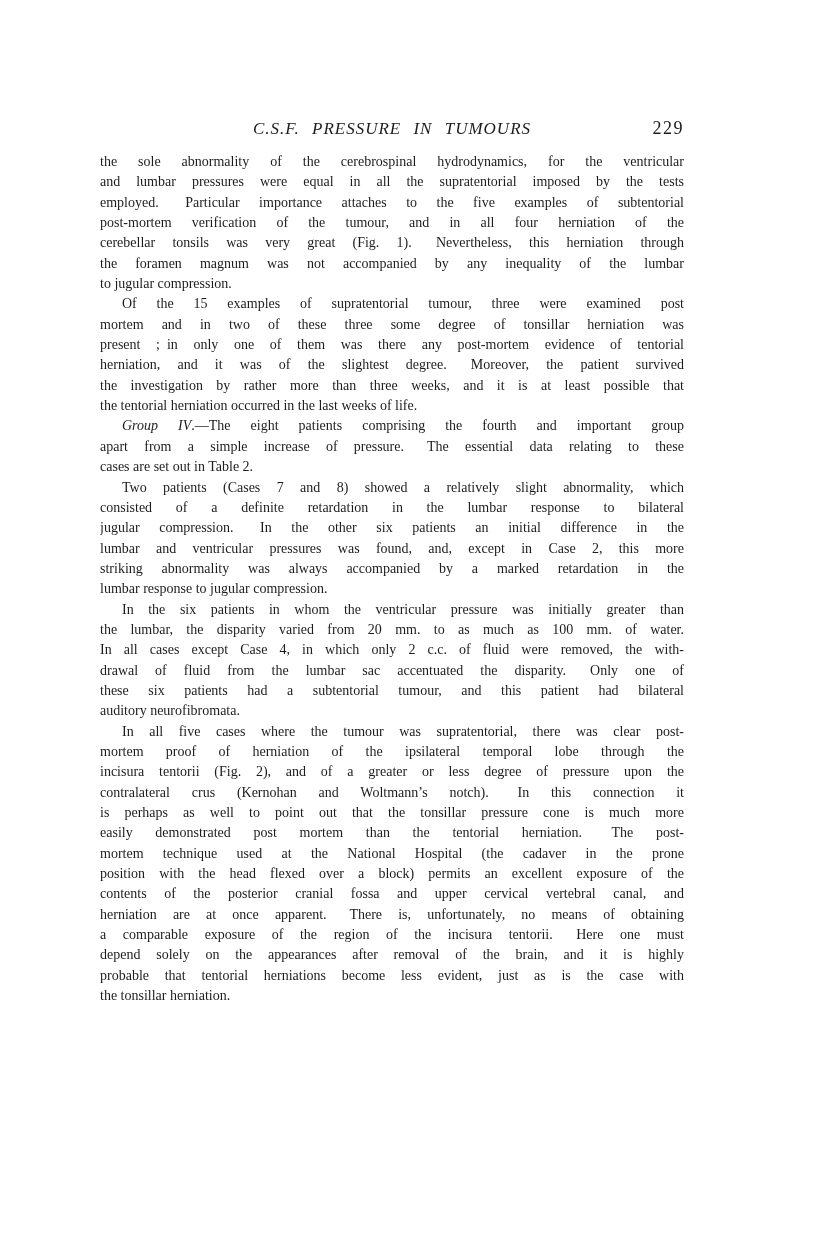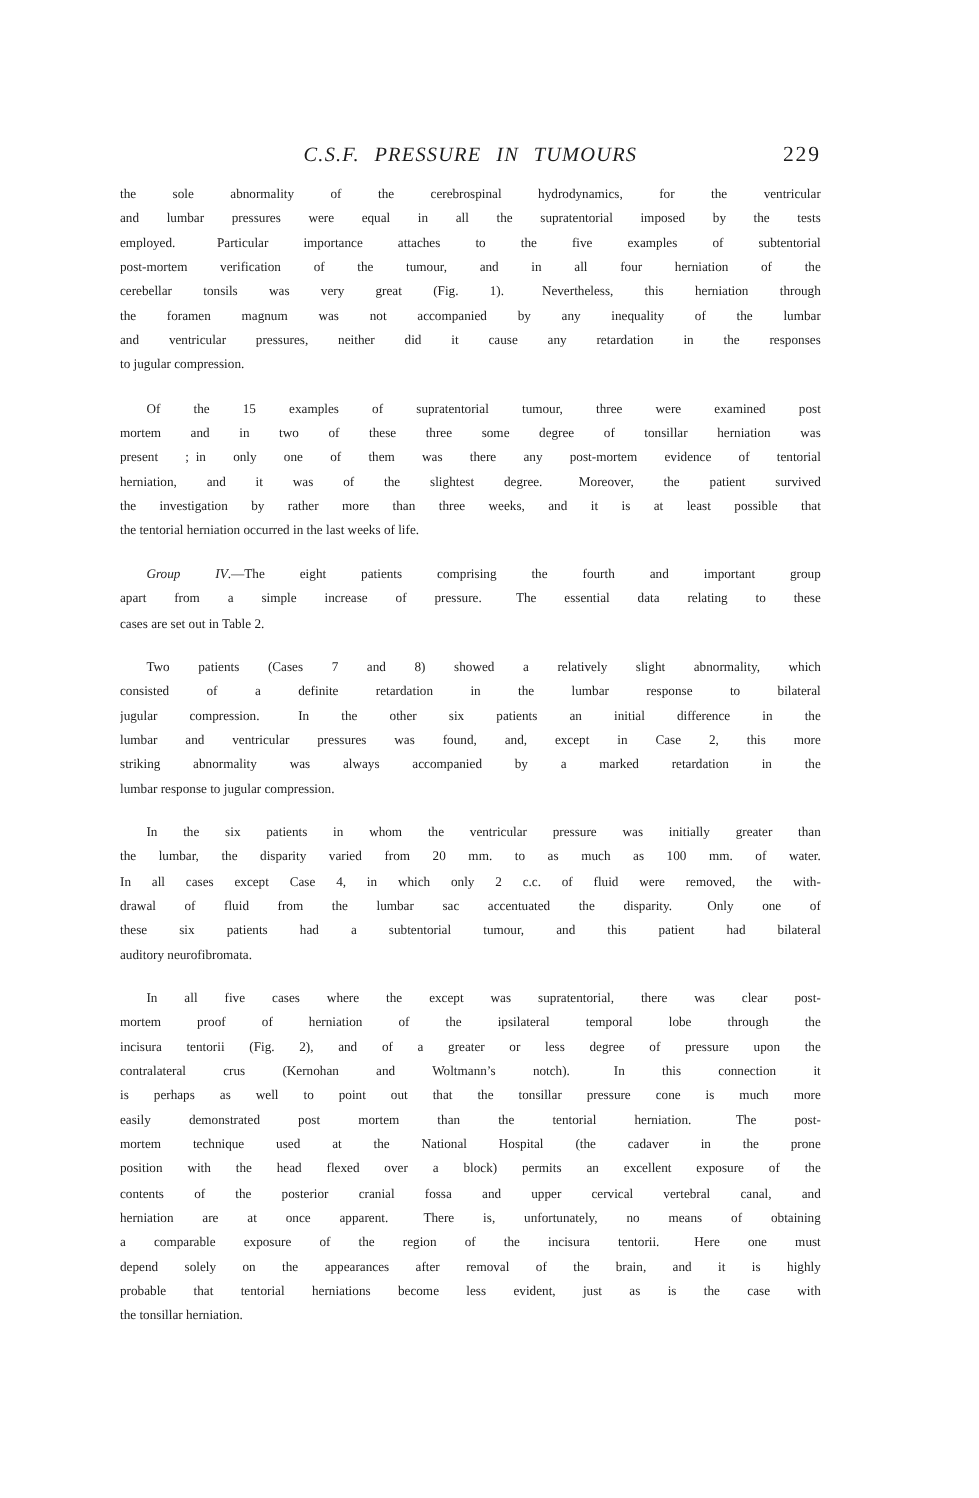--- a/index.html
+++ b/index.html
@@ -48,35 +48,34 @@
     right: 0;
     top: 0;
     font-size: 18px;
     line-height: 21px;
     letter-spacing: 1.5px;
   }
   .body-text {
     margin-top: 13px;
   }
   .line {
-    font-size: 11px;
+    font-size: 14px;
     line-height: 20.35px;
     height: 20.35px;
     overflow: hidden;
     text-align: justify;
     text-align-last: justify;
     -moz-text-align-last: justify;
   }
   .line.last {
     text-align-last: left;
     -moz-text-align-last: left;
   }
   .line.indent {
     text-indent: 22px;
-    margin-top: 16px;
   }
   .it {
     font-style: italic;
   }
 </style>
 </head>
 <body>
 
 <div class="page">
   <div class="column">
@@ -84,21 +83,20 @@
       <div class="title">C.S.F. PRESSURE IN TUMOURS</div>
       <div class="pagenum">229</div>
     </div>
     <div class="body-text">
         <div class="line"><span>the sole abnormality of the cerebrospinal hydrodynamics, for the ventricular</span></div>
         <div class="line"><span>and lumbar pressures were equal in all the supratentorial imposed by the tests</span></div>
         <div class="line"><span>employed.  Particular importance attaches to the five examples of subtentorial</span></div>
         <div class="line"><span>post-mortem verification of the tumour, and in all four herniation of the</span></div>
         <div class="line"><span>cerebellar tonsils was very great (Fig. 1).  Nevertheless, this herniation through</span></div>
         <div class="line"><span>the foramen magnum was not accompanied by any inequality of the lumbar</span></div>
-        <div class="line"><span>and ventricular pressures, neither did it cause any retardation in the responses</span></div>
         <div class="line last"><span>to jugular compression.</span></div>
         <div class="line indent"><span>Of the 15 examples of supratentorial tumour, three were examined post</span></div>
         <div class="line"><span>mortem and in two of these three some degree of tonsillar herniation was</span></div>
         <div class="line"><span>present&nbsp;; in only one of them was there any post-mortem evidence of tentorial</span></div>
         <div class="line"><span>herniation, and it was of the slightest degree.  Moreover, the patient survived</span></div>
         <div class="line"><span>the investigation by rather more than three weeks, and it is at least possible that</span></div>
         <div class="line last"><span>the tentorial herniation occurred in the last weeks of life.</span></div>
         <div class="line indent"><span class="it">Group IV</span><span>.—The eight patients comprising the fourth and important group</span></div>
         <div class="line"><span>apart from a simple increase of pressure.  The essential data relating to these</span></div>
         <div class="line last"><span>cases are set out in Table 2.</span></div>
@@ -107,21 +105,21 @@
         <div class="line"><span>jugular compression.  In the other six patients an initial difference in the</span></div>
         <div class="line"><span>lumbar and ventricular pressures was found, and, except in Case 2, this more</span></div>
         <div class="line"><span>striking abnormality was always accompanied by a marked retardation in the</span></div>
         <div class="line last"><span>lumbar response to jugular compression.</span></div>
         <div class="line indent"><span>In the six patients in whom the ventricular pressure was initially greater than</span></div>
         <div class="line"><span>the lumbar, the disparity varied from 20 mm. to as much as 100 mm. of water.</span></div>
         <div class="line"><span>In all cases except Case 4, in which only 2 c.c. of fluid were removed, the with-</span></div>
         <div class="line"><span>drawal of fluid from the lumbar sac accentuated the disparity.  Only one of</span></div>
         <div class="line"><span>these six patients had a subtentorial tumour, and this patient had bilateral</span></div>
         <div class="line last"><span>auditory neurofibromata.</span></div>
-        <div class="line indent"><span>In all five cases where the except was supratentorial, there was clear post-</span></div>
+        <div class="line indent"><span>In all five cases where the tumour was supratentorial, there was clear post-</span></div>
         <div class="line"><span>mortem proof of herniation of the ipsilateral temporal lobe through the</span></div>
         <div class="line"><span>incisura tentorii (Fig. 2), and of a greater or less degree of pressure upon the</span></div>
         <div class="line"><span>contralateral crus (Kernohan and Woltmann’s notch).  In this connection it</span></div>
         <div class="line"><span>is perhaps as well to point out that the tonsillar pressure cone is much more</span></div>
         <div class="line"><span>easily demonstrated post mortem than the tentorial herniation.  The post-</span></div>
         <div class="line"><span>mortem technique used at the National Hospital (the cadaver in the prone</span></div>
         <div class="line"><span>position with the head flexed over a block) permits an excellent exposure of the</span></div>
         <div class="line"><span>contents of the posterior cranial fossa and upper cervical vertebral canal, and</span></div>
         <div class="line"><span>herniation are at once apparent.  There is, unfortunately, no means of obtaining</span></div>
         <div class="line"><span>a comparable exposure of the region of the incisura tentorii.  Here one must</span></div>

